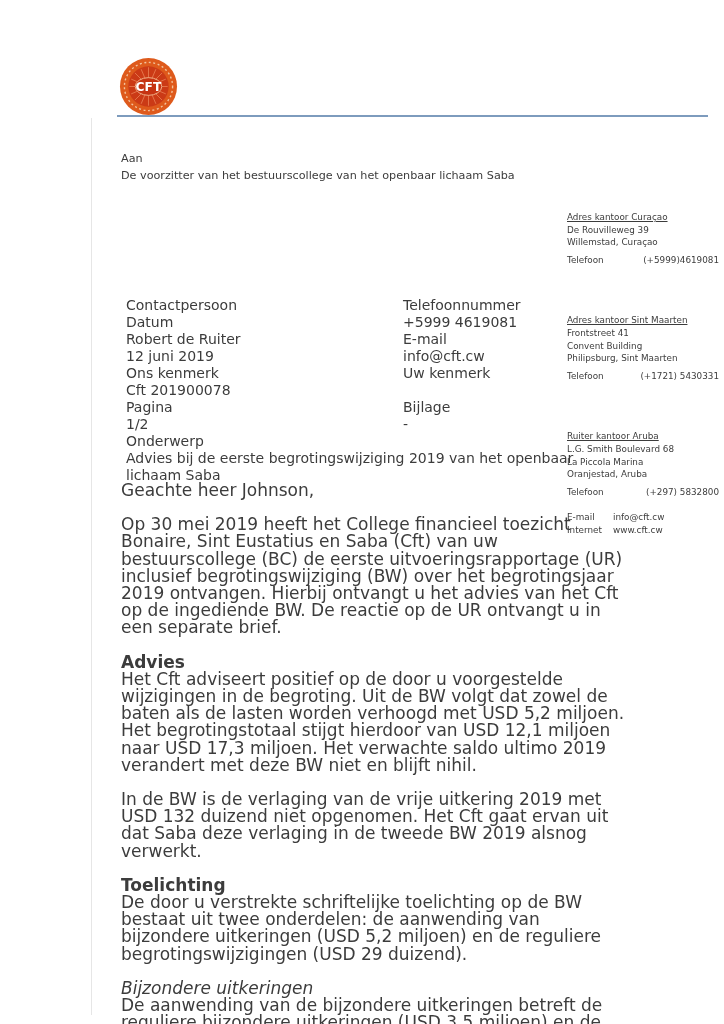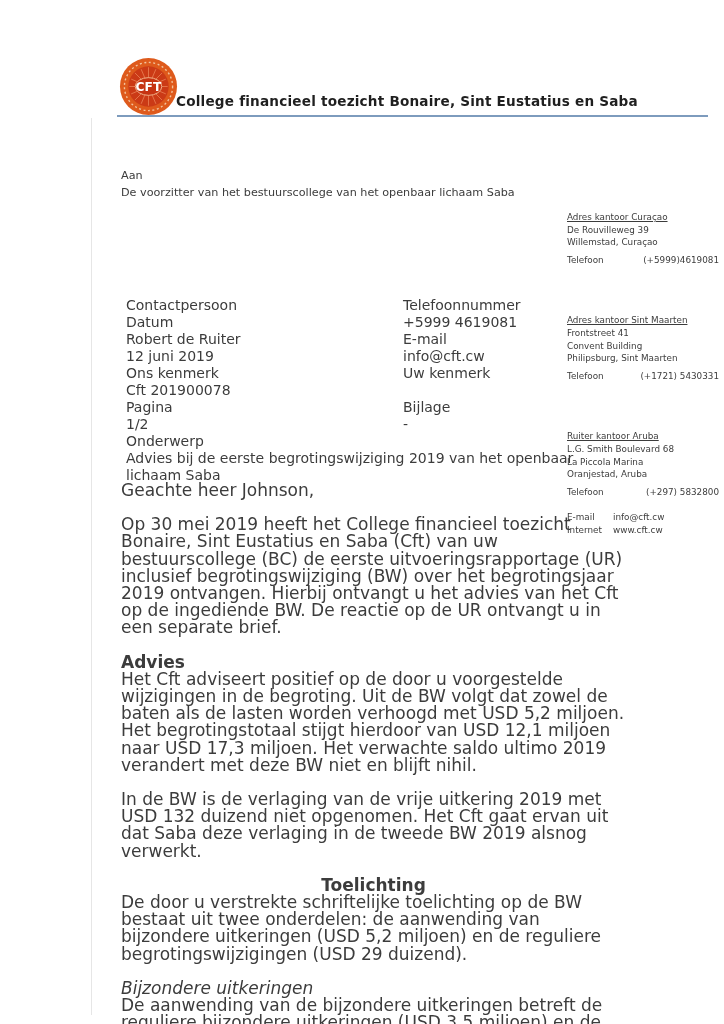--- a/index.html
+++ b/index.html
@@ -17,21 +17,21 @@
   .logo { position: absolute; left: 119px; top: 57px; width: 59px; height: 59px; }
   .title {
     position: absolute; left: 176px; top: 93px;
     font-size: 13.6px; font-weight: bold; color: #1f1f1f; letter-spacing: 0.2px;
     white-space: nowrap;
   }
   .rule { position: absolute; left: 117px; top: 115px; width: 591px; height: 2px; background: #7d9bbd; }
   .page-edge { position: absolute; left: 91px; top: 118px; width: 1px; height: 897px; background: #e6e6e6; }
 
   
-  .recipient { position: absolute; left: 121px; top: 167px; font-size: 11.2px; line-height: 17px; }
+  .recipient { position: absolute; left: 121px; top: 150px; font-size: 11.2px; line-height: 17px; }
 
   
   .sidebar { position: absolute; left: 567px; top: 163px; width: 152px; font-size: 8.8px; line-height: 12.6px; color: #3c3c3c; }
   .office { margin-bottom: 11px; }
   .office-heading { text-decoration: underline; margin-top: 48px; }
   .phone-row { margin-top: 5px; display: flex; justify-content: space-between; }
   .phone-label { width: 46px; flex: 0 0 46px; }
   .sidebar-contact { margin-top: 13px; }
   .contact-row { display: flex; }
   .contact-label { width: 46px; flex: 0 0 46px; }
@@ -41,21 +41,21 @@
   .meta-cols { display: flex; }
   .meta-col-left { width: 277px; flex: 0 0 277px; }
   .meta-col-right { flex: 1; }
   .meta-line { min-height: 17px; }
 
   
   .letter-body { position: absolute; left: 121px; top: 482px; width: 505px; font-size: 17px; line-height: 17.2px; }
   .salutation { margin-bottom: 17px; }
   .para { margin-bottom: 17px; }
   .sec-heading { font-weight: bold; }
-  .extra-gap { margin-top: 13px; text-align: center; }
+  .extra-gap { margin-top: 13px; }
   .italic-heading { font-style: italic; }
 </style>
 </head>
 <body>
 
 <div class="page">
 
   <svg class="logo" viewBox="0 0 60 60">
     <circle cx="30" cy="30" r="29" fill="#de5a1c"></circle>
     <circle cx="30" cy="30" r="24.5" fill="none" stroke="#f3c49e" stroke-width="1.4" stroke-dasharray="2 2.6"></circle>
@@ -66,21 +66,20 @@
       <line x1="16.2" y1="16.2" x2="43.8" y2="43.8"></line>
       <line x1="43.8" y1="16.2" x2="16.2" y2="43.8"></line>
       <line x1="12.4" y1="22.5" x2="47.6" y2="37.5"></line>
       <line x1="12.4" y1="37.5" x2="47.6" y2="22.5"></line>
       <line x1="22.5" y1="12.4" x2="37.5" y2="47.6"></line>
       <line x1="37.5" y1="12.4" x2="22.5" y2="47.6"></line>
     </g>
     <ellipse cx="30" cy="30" rx="13.5" ry="9" fill="#c63312" stroke="#f0b089" stroke-width="1"></ellipse>
     <text x="30" y="34.5" text-anchor="middle" font-family="DejaVu Sans, sans-serif" font-size="12.5" font-weight="bold" fill="#ffffff">CFT</text>
   </svg>
-  <div class="title">College financieel toezicht Bonaire, Sint Eustatius en Saba</div>
   <div class="rule"></div>
   <div class="page-edge"></div>
 
   <div class="recipient">
     <div>Aan</div>
     <div>De voorzitter van het bestuurscollege van het openbaar lichaam Saba</div>
   </div>
 
   <div class="sidebar">
     <div class="office">

